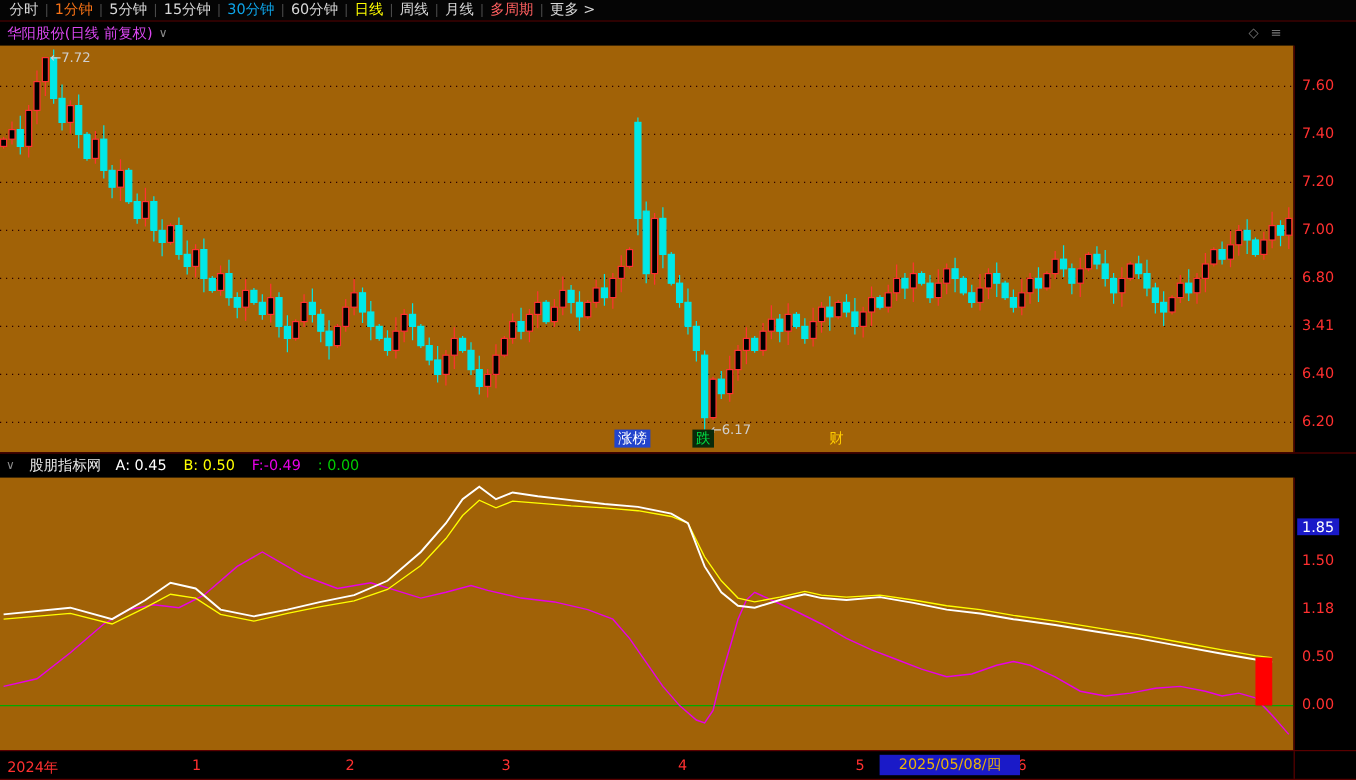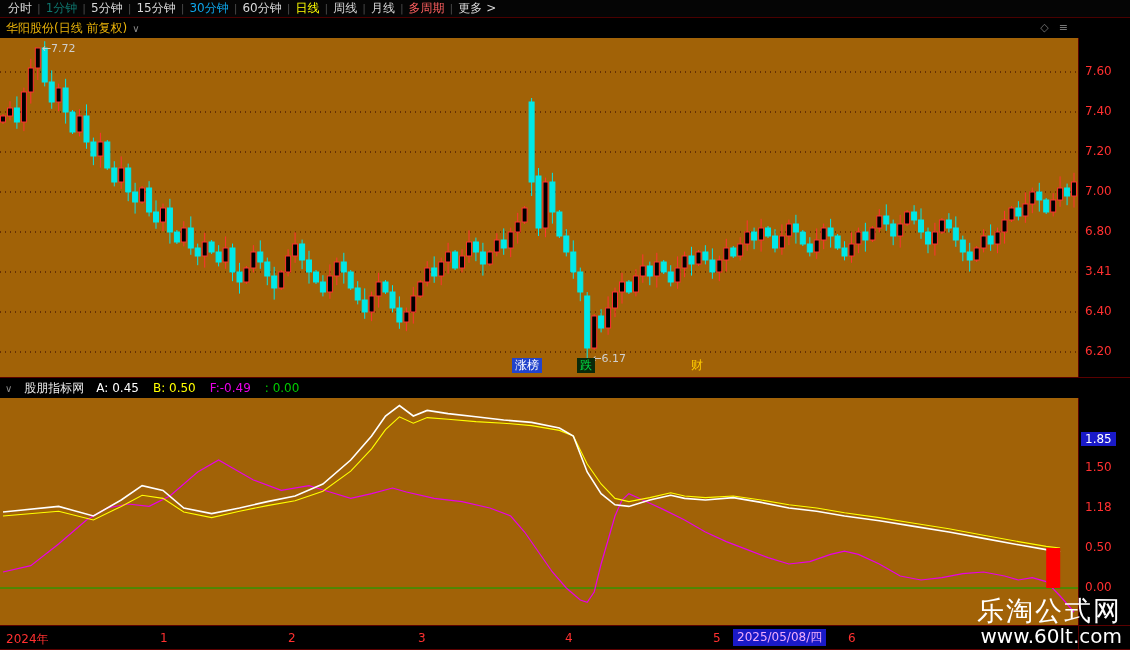--- a/index.html
+++ b/index.html
@@ -15,21 +15,21 @@
   .menu-left { display:flex; align-items:center; }
   .menu-left .mi { font-size:12px; line-height:17px; padding:0 5px; white-space:nowrap; cursor:default; }
   .menu-left .sep { color:#4a4a4a; font-size:11px; }
   .menu-right { display:flex; align-items:center; gap:2px; }
   .menu-right .mb { font-size:12px; color:#fff; background:#7e0000; height:16px; line-height:16px;
                     padding:0 6px; white-space:nowrap; cursor:default; }
 
   
   .title-row { position:absolute; top:18px; left:0; right:0; height:20px; display:flex;
                align-items:center; padding-left:6px; }
-  .title-row .t { color:#eab308; font-size:12px; }
+  .title-row .t { color:#d946ef; font-size:12px; }
   .title-row .chev { color:#8a8a8a; font-size:10px; margin-left:5px; }
   .corner-icons { position:absolute; right:62px; top:3px; display:flex; gap:10px;
                   color:#777; font-size:11px; }
 
   
   .main-region { position:absolute; top:38px; left:0; right:0; height:339px; display:flex; }
   .chartwrap { width:1078px; height:100%; position:relative; background:#a16207; }
   .yaxis { width:52px; position:relative; background:#000; border-left:1px solid #5a0000; }
   .ytick { position:absolute; left:6px; color:#ff3030; font-size:12px; }
   .yhl { position:absolute; left:2px; background:#1a1ac8; color:#fff; font-size:12px;
@@ -43,42 +43,42 @@
   .ind-header .nm { color:#e8e8e8; }
   .ind-header .vals { display:flex; gap:14px; }
 
   .ind-region { position:absolute; top:398px; left:0; right:0; height:227px; display:flex; }
   .ind-region .chartwrap { height:227px; }
 
   
   .x-axis { position:absolute; top:625px; left:0; right:0; height:25px; background:#000;
             border-top:1px solid #5a0000; border-bottom:1px solid #5a0000;text-align:center; }
   .xlabel { position:absolute; top:5px; color:#ff3030; font-size:12px; white-space:nowrap; }
-  .xdate { position:absolute; top:3px; background:#1a1ac8; color:#f0abfc; font-size:12px;
-           padding:0 4px; white-space:nowrap; z-index:2; }
+  .xdate { position:absolute; top:3px; background:#1a1ac8; color:#eab308; font-size:12px;
+           padding:0 16px; white-space:nowrap; z-index:2; }
   .xstub { position:absolute; left:1078px; top:0; bottom:0; border-left:1px solid #5a0000; }
 
   
   .watermark { position:absolute; right:8px; bottom:3px; text-align:right; z-index:50;
                color:#fff; pointer-events:none; }
   .watermark .w1 { font-size:27px; line-height:29px; letter-spacing:2px; }
   .watermark .w2 { font-size:20px; line-height:22px; }
 
   svg { display:block; }
 </style>
 </head>
 <body>
 
 <div class="app">
 
   <div class="menubar">
     <div class="menu-left">
         <span class="mi" style="color: rgb(216, 216, 216);">分时</span>
         <span class="sep">|</span>
-        <span class="mi" style="color: #0f766e; text-align: right;">1分钟</span>
+        <span class="mi" style="color: #f97316; text-align: right;">1分钟</span>
         <span class="sep">|</span>
         <span class="mi" style="color: rgb(216, 216, 216);">5分钟</span>
         <span class="sep">|</span>
         <span class="mi" style="color: rgb(216, 216, 216);">15分钟</span>
         <span class="sep">|</span>
         <span class="mi" style="color: #0ea5e9;">30分钟</span>
         <span class="sep">|</span>
         <span class="mi" style="color: rgb(216, 216, 216);">60分钟</span>
         <span class="sep">|</span>
         <span class="mi" style="color: rgb(255, 255, 0);">日线</span>
@@ -481,18 +481,14 @@
   <div class="xlabel" style="left: 6px;">2024年</div>
       <div class="xlabel" style="left: 160px;">1</div>
       <div class="xlabel" style="left: 288px;">2</div>
       <div class="xlabel" style="left: 418px;">3</div>
       <div class="xlabel" style="left: 565px;">4</div>
       <div class="xlabel" style="left: 713px;">5</div>
       <div class="xlabel" style="left: 848px;">6</div>
       <div class="xdate" style="left: 733px;">2025/05/08/四</div>
     </div>
 
-  <div class="watermark">
-    <div class="w1">乐淘公式网</div>
-    <div class="w2">www.60lt.com</div>
-  </div>
 
 </div>
 
 </body></html>

